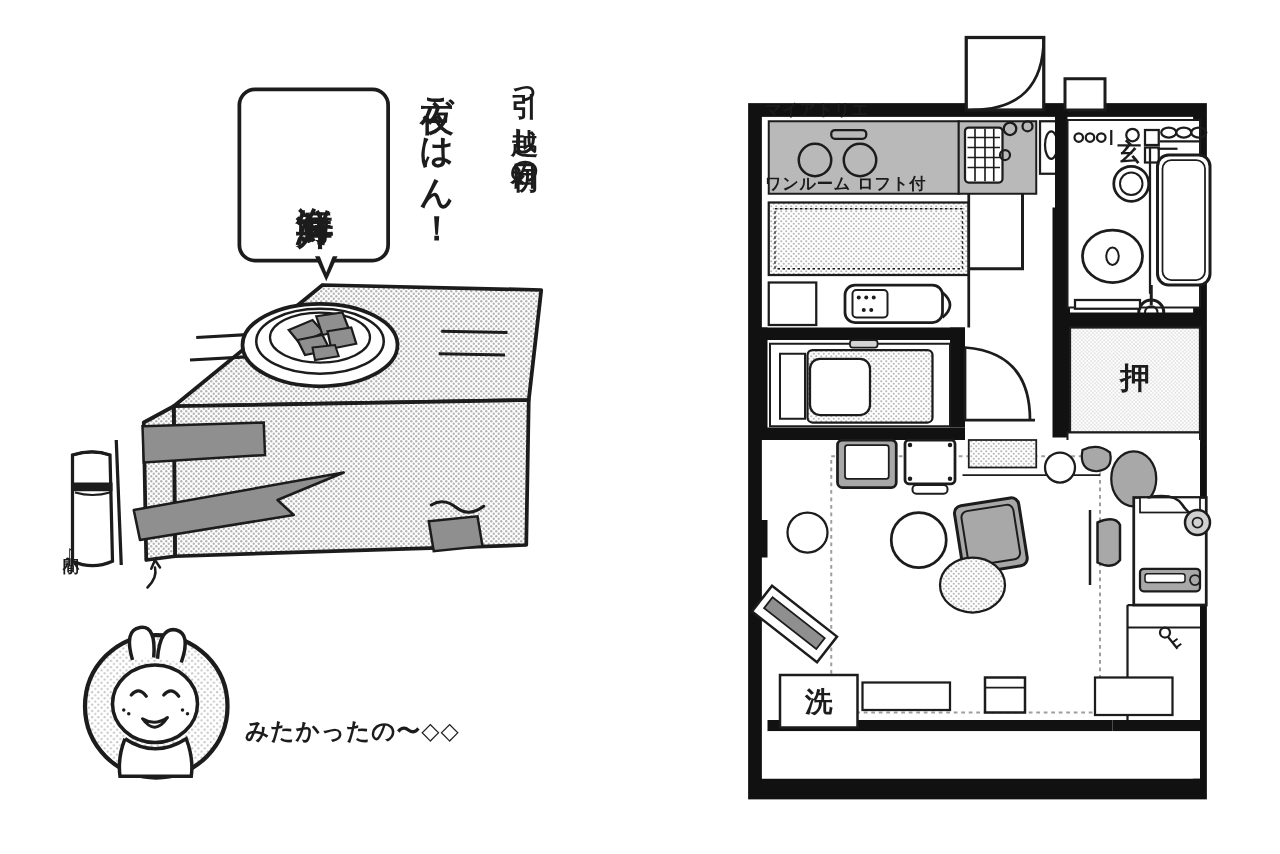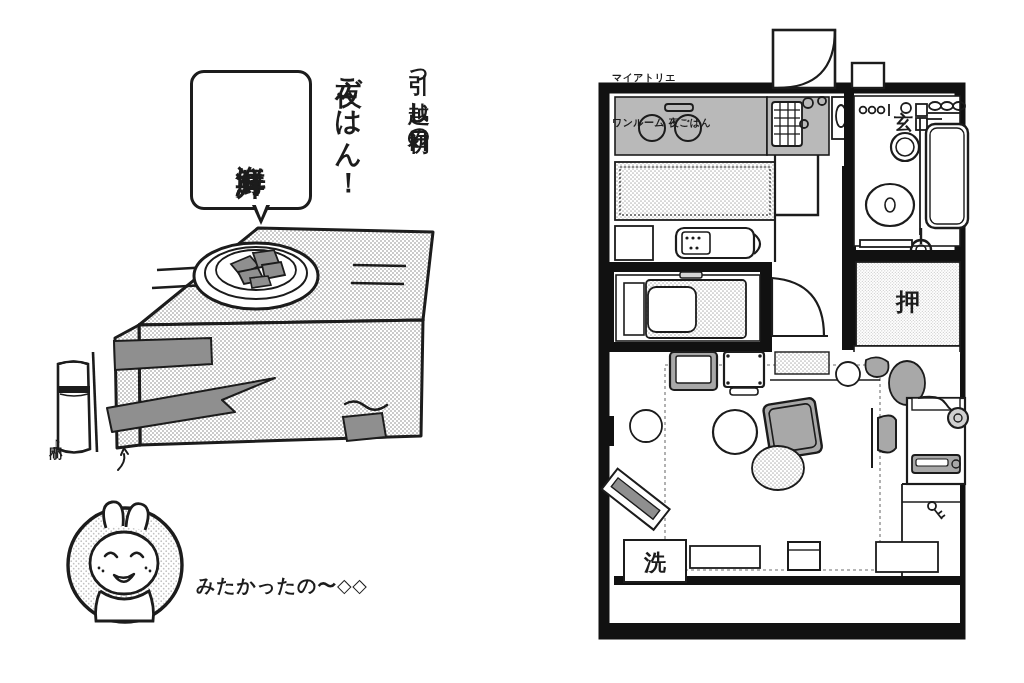--- a/index.html
+++ b/index.html
@@ -99,21 +99,21 @@
   .cap-bottom {
     left: 196px; top: 508px;
     font-size: 19px; font-weight: 600;
     line-height: 1.62;
   }
 
   
   #floorplan { left: 560px; top: 0; width: 464px; height: 683px; }
   .plan-title {
     left: 612px; top: 40px;
-    font-size: 10px; font-weight: 700;
+    font-size: 13px; font-weight: 700;
     line-height: 1.5;
   }
   .room-label {
     font-size: 19px; font-weight: 700;
     color: #1c1c1c;
   }
 </style>
 </head>
 <body>
 
@@ -433,21 +433,21 @@
 
       <rect x="54" y="585" width="346" height="38" fill="#ffffff" stroke="none"></rect>
       <rect x="64" y="540" width="62" height="42" fill="#ffffff" stroke="#1c1c1c" stroke-width="2"></rect>
       <rect x="316" y="542" width="62" height="30" fill="#ffffff" stroke="#1c1c1c" stroke-width="1.8"></rect>
 
       <rect x="44" y="623" width="356" height="11" fill="#111111"></rect>
     </svg>
 
     <div class="abs jp plan-title" style="left:52px;top:40px;">
       <div>マイアトリエ</div>
-      <div>ワンルーム 夜ごはん</div>
+      <div>ワンルーム ロフト付</div>
     </div>
 
     <div class="abs jp room-label" style="left:334px;top:110px;">玄</div>
 
     <div class="abs jp room-label" style="left:336px;top:286px;font-size:24px;">押</div>
 
     <div class="abs jp room-label" style="left:84px;top:548px;font-size:22px;">洗</div>
   </div>
 
 </div>

